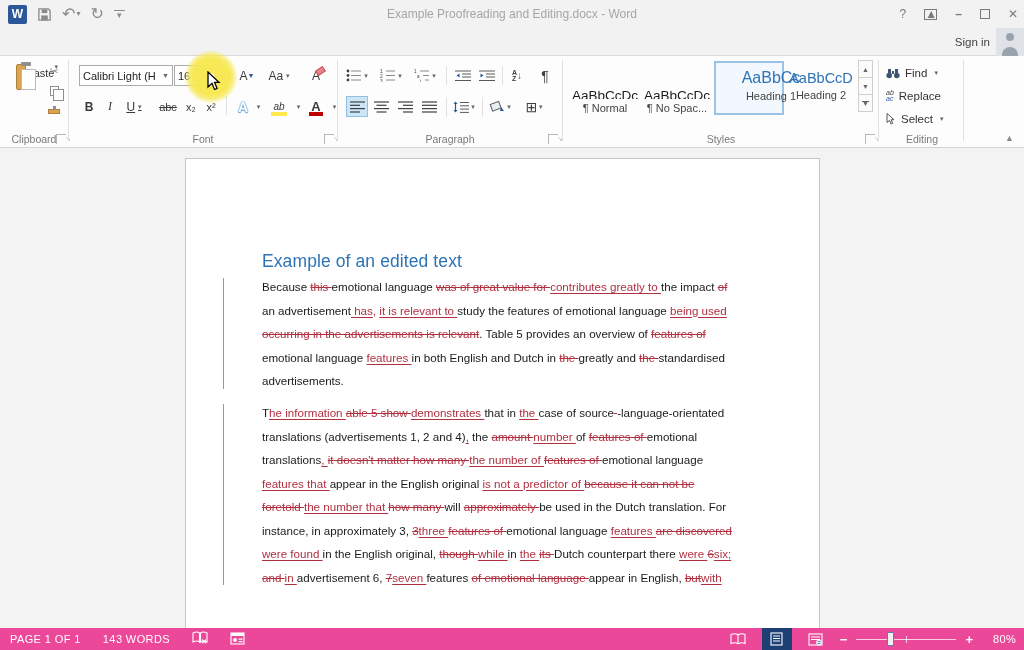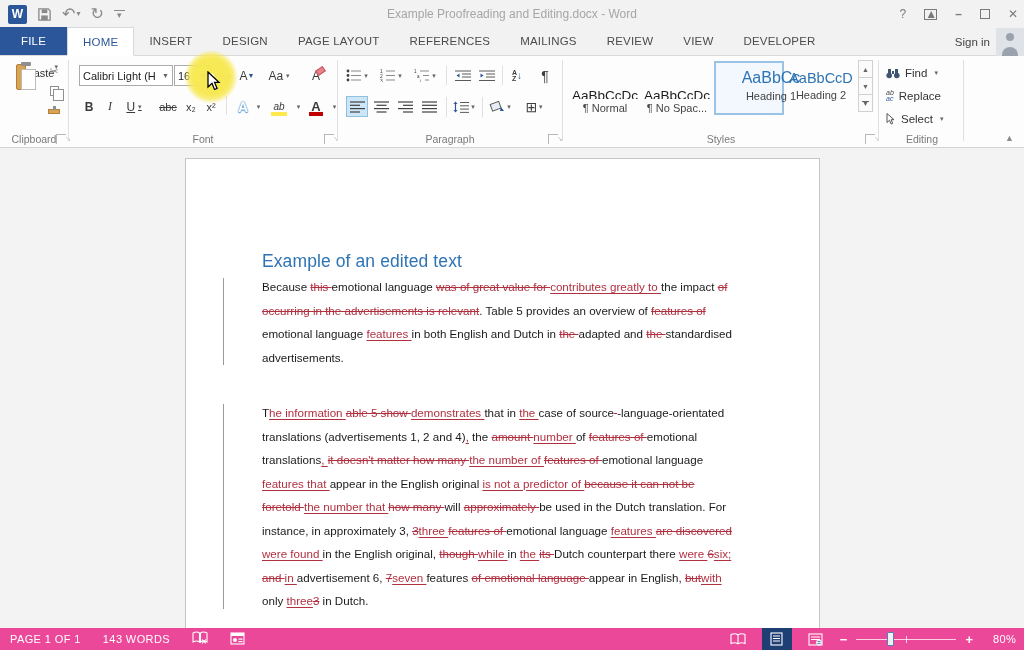--- a/index.html
+++ b/index.html
@@ -140,32 +140,20 @@
     <div class="winctl">
       <span>?</span>
       <span class="ribopt-box">▲</span>
       <span style="font-weight:bold">–</span>
       <span class="maxbox"></span>
       <span>✕</span>
     </div>
   </div>
 
   <div class="tabrow">
-    <div class="tabs">
-        <div class="tab file">FILE</div>
-        <div class="tab active">HOME</div>
-        <div class="tab">INSERT</div>
-        <div class="tab">DESIGN</div>
-        <div class="tab">PAGE LAYOUT</div>
-        <div class="tab">REFERENCES</div>
-        <div class="tab">MAILINGS</div>
-        <div class="tab">REVIEW</div>
-        <div class="tab">VIEW</div>
-        <div class="tab">DEVELOPER</div>
-      </div>
     <div class="signin">Sign in</div>
     <div class="avatar">
         <span class="head"></span>
         <span class="body"></span>
       </div>
   </div>
 
   <div class="ribbon">
 
     <div class="grp" style="left:0;width:68px">
@@ -454,35 +442,35 @@
   </div>
 
   <div class="docarea">
     <div class="page">
       <div class="pagecontent">
         <div class="doc-heading">Example of an edited text</div>
         <div>
             <div class="para" style="top: 116px;">
               <div class="bar"></div>
               <div class="line"><span class="k-n">Because </span><span class="k-d">this </span><span class="k-n">emotional language </span><span class="k-d">was of great value for </span><span class="k-i">contributes greatly to </span><span class="k-n">the impact </span><span class="k-d">of</span></div>
+              <div class="line"><span class="k-n">an advertisement</span><span class="k-i"> has</span><span class="k-r">, </span><span class="k-i">it is relevant to </span><span class="k-n">study the features of emotional language </span><span class="k-i">being used</span></div>
               <div class="line"><span class="k-d">occurring in the advertisements is relevant</span><span class="k-n">. Table 5 provides an overview of </span><span class="k-d">features of</span></div>
-              <div class="line"><span class="k-n">emotional language </span><span class="k-i">features </span><span class="k-n">in both English and Dutch in </span><span class="k-d">the </span><span class="k-n">adapted and </span><span class="k-d">the </span><span class="k-n">standardised</span></div>
+              <div class="line"><span class="k-n">emotional language </span><span class="k-i">features </span><span class="k-n">in both English and Dutch in </span><span class="k-d">the </span><span class="k-n">greatly and </span><span class="k-d">the </span><span class="k-n">standardised</span></div>
               <div class="line"><span class="k-n">advertisements.</span></div>
             </div>
             <div class="para" style="top: 242px;">
               <div class="bar"></div>
               <div class="line"><span class="k-n">T</span><span class="k-i">he information </span><span class="k-d">able 5 show </span><span class="k-i">demonstrates </span><span class="k-n">that in </span><span class="k-i">the </span><span class="k-n">case of source</span><span class="k-d"> </span><span class="k-n">-language-orientated</span></div>
               <div class="line"><span class="k-n">translations (advertisements 1, 2 and 4)</span><span class="k-i">,</span><span class="k-n"> the </span><span class="k-d">amount </span><span class="k-i">number </span><span class="k-n">of </span><span class="k-d">features of </span><span class="k-n">emotional</span></div>
               <div class="line"><span class="k-n">translations</span><span class="k-i">, </span><span class="k-d">it doesn't matter how many </span><span class="k-i">the number of </span><span class="k-d">features of </span><span class="k-n">emotional language</span></div>
               <div class="line"><span class="k-i">features that </span><span class="k-n">appear in the English original </span><span class="k-i">is not a predictor of </span><span class="k-d">because it can not be</span></div>
               <div class="line"><span class="k-d">foretold </span><span class="k-i">the number that </span><span class="k-d">how many </span><span class="k-n">will </span><span class="k-d">approximately </span><span class="k-n">be used in the Dutch translation. For</span></div>
               <div class="line"><span class="k-n">instance, in approximately 3, </span><span class="k-d">3</span><span class="k-i">three </span><span class="k-d">features of </span><span class="k-n">emotional language </span><span class="k-i">features </span><span class="k-d">are discovered</span></div>
               <div class="line"><span class="k-i">were found </span><span class="k-n">in the English original, </span><span class="k-d">though </span><span class="k-i">while </span><span class="k-n">in </span><span class="k-i">the </span><span class="k-d">its </span><span class="k-n">Dutch counterpart there </span><span class="k-i">were </span><span class="k-d">6</span><span class="k-i">six;</span></div>
               <div class="line"><span class="k-d">and </span><span class="k-i">in </span><span class="k-n">advertisement 6, </span><span class="k-d">7</span><span class="k-i">seven </span><span class="k-n">features </span><span class="k-d">of emotional language </span><span class="k-n">appear in English, </span><span class="k-d">but</span><span class="k-i">with</span></div>
-              <div class="line"><span class="k-n">only </span><span class="k-i">three</span><span class="k-d">3</span><span class="k-n"> in Dutch.</span></div>
             </div>
           </div>
       </div>
     </div>
   </div>
 
   <div class="statusbar">
     <div class="sb-left">
       <span>PAGE 1 OF 1</span>
       <span>143 WORDS</span>

